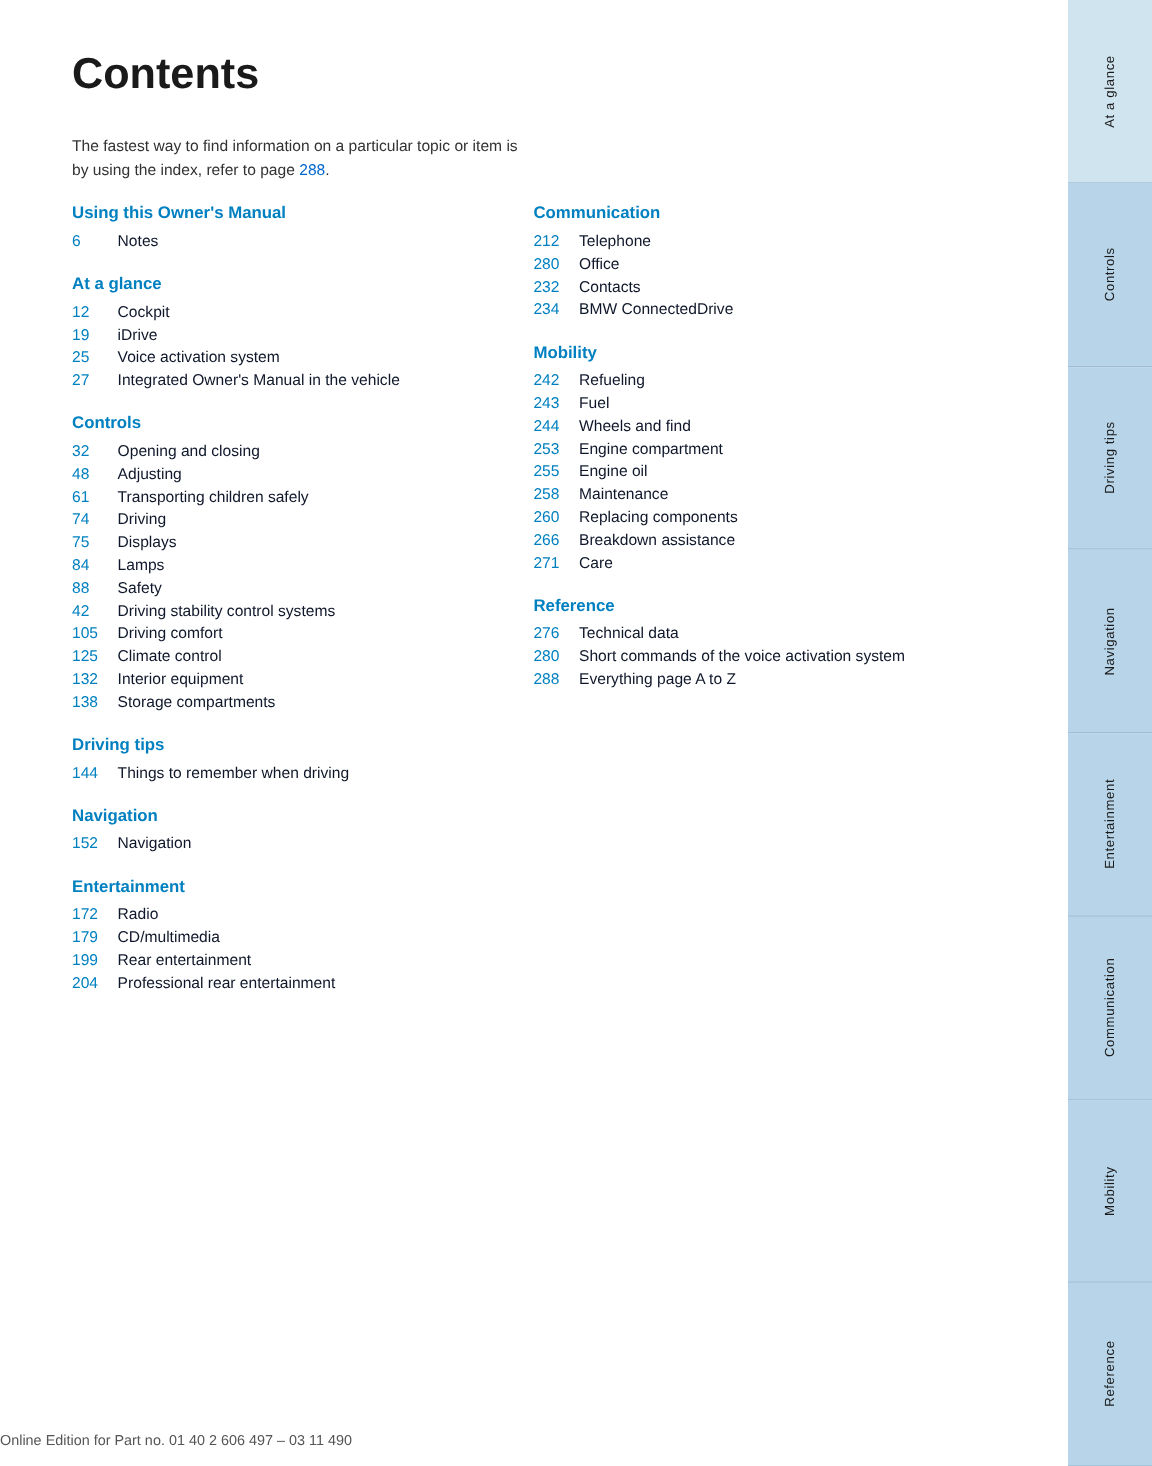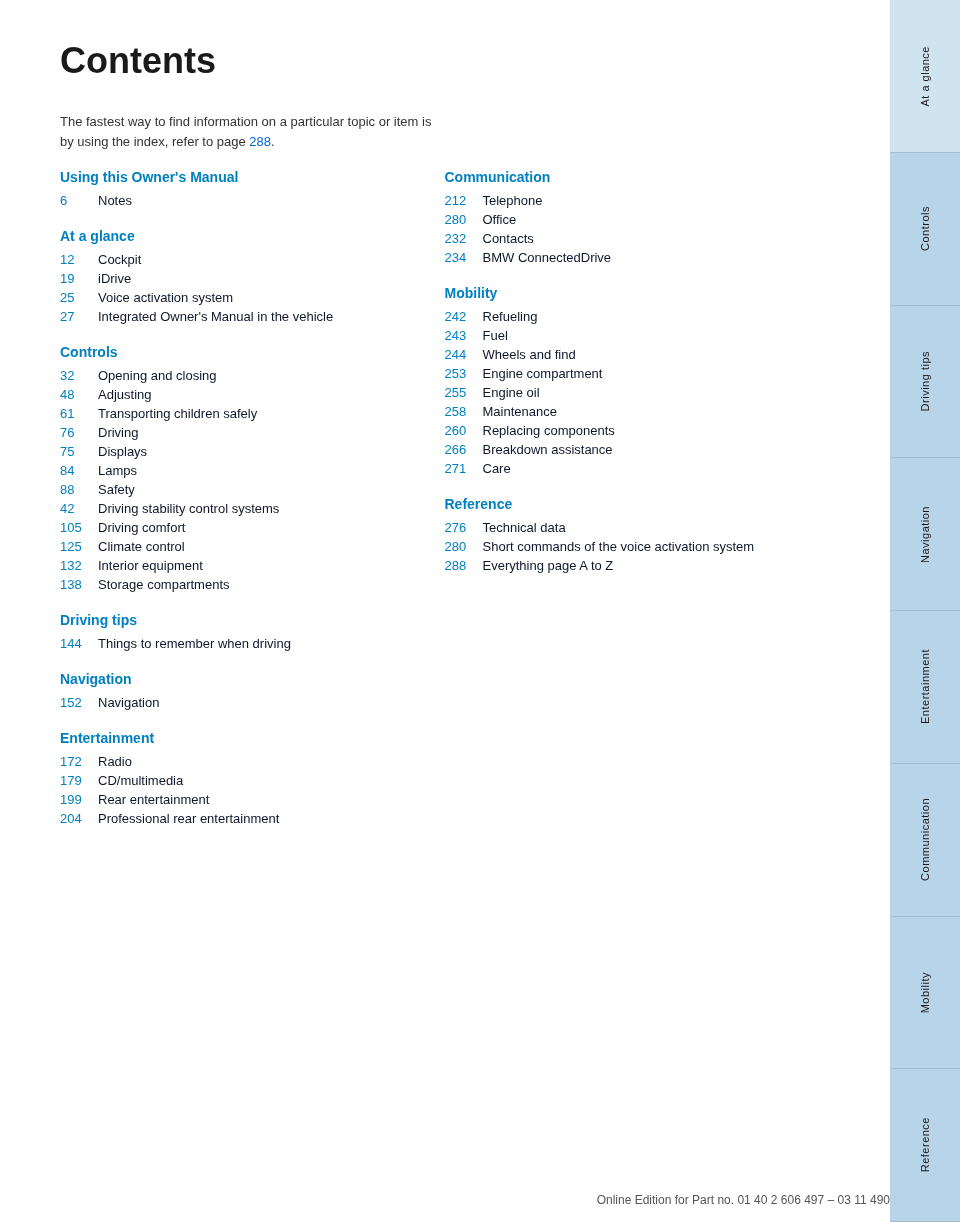--- a/index.html
+++ b/index.html
@@ -111,21 +111,21 @@
       font-weight: normal;
       letter-spacing: 0.5px;
       white-space: nowrap;
     }
 
     .footer {
       position: absolute;
       bottom: 15px;
       left: 0;
       right: 70px;
-      text-align: right;
+      text-align: left;
       font-size: 12px;
       color: #555;
     }
   </style>
 </head>
 <body>
 
 <div class="main-content">
   <h1 class="page-title">Contents</h1>
 
@@ -165,21 +165,21 @@
         </div>
         <div class="toc-item">
           <span class="toc-num">48</span>
           <span class="toc-label">Adjusting</span>
         </div>
         <div class="toc-item">
           <span class="toc-num">61</span>
           <span class="toc-label">Transporting children safely</span>
         </div>
         <div class="toc-item">
-          <span class="toc-num">76</span>
+          <span class="toc-num">74</span>
           <span class="toc-label">Driving</span>
         </div>
         <div class="toc-item">
           <span class="toc-num">75</span>
           <span class="toc-label">Displays</span>
         </div>
         <div class="toc-item">
           <span class="toc-num">84</span>
           <span class="toc-label">Lamps</span>
         </div>

